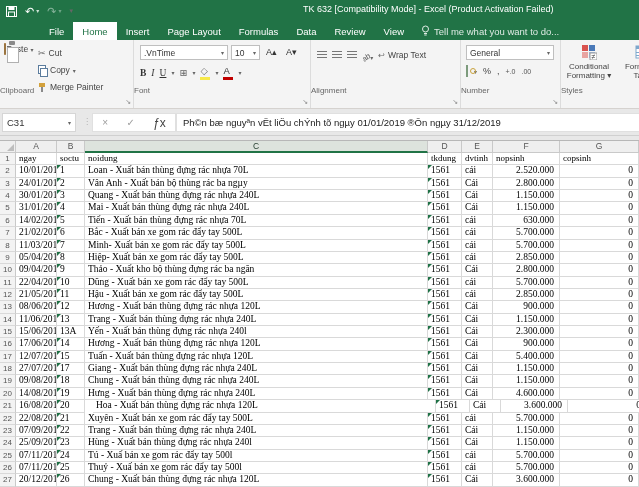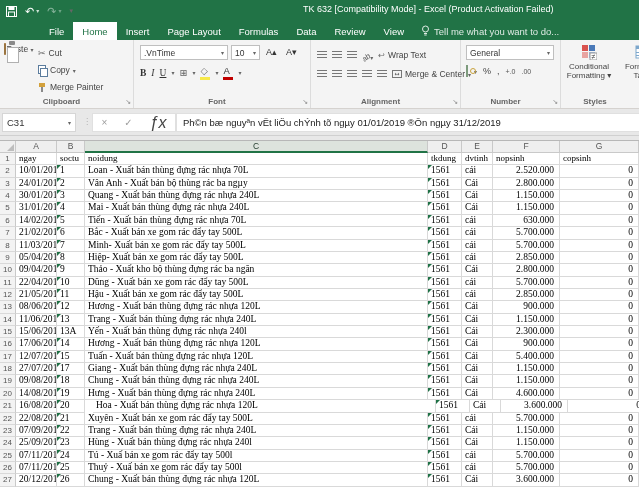--- a/index.html
+++ b/index.html
@@ -17,21 +17,21 @@
 
   
   #tabstrip { position:absolute; left:0; top:22px; width:639px; height:18px; background:#217346; display:flex; align-items:stretch;padding-left:40px; }
   .rtab { color:#fff; font-size:9.5px; padding:0 9px; display:flex; align-items:center; white-space:nowrap; }
   .rtab.active { background:#fff; color:#217346; }
   #tellme { display:flex; align-items:center; gap:4px; color:rgba(255,255,255,.85); font-size:9.5px; padding:0 8px; white-space:nowrap; }
 
   
   #ribbon { position:absolute; left:0; top:40px; width:639px; height:69px; background:#f4f4f4; border-bottom:1px solid #d5d2cf; display:flex; }
   .rgroup { position:relative; height:100%; border-right:1px solid #dcdcdc; flex:none; }
-  .rgroup-label { position:absolute; bottom:2px; left:0; right:10px; text-align:center; font-size:8px; color:#666;font-weight:bold; }
+  .rgroup-label { position:absolute; bottom:13px; left:0; right:10px; text-align:left; font-size:8px; color:#666; }
   .launcher { position:absolute; bottom:2px; right:2px; font-size:7px; color:#888; line-height:1; }
   .smallbtn { display:flex; align-items:center; gap:3px; font-size:8.5px; color:#444; height:16px; white-space:nowrap; }
   .dd { font-size:6px; color:#666; }
   .combo { background:#fff; border:1px solid #bfbfbf; height:15px; display:flex; align-items:center; font-size:8.5px; color:#333; padding:0 3px; justify-content:space-between; }
 
   
   #g-clip { width:134px; }
   #paste-btn { position:absolute; left:4px; top:4px; width:30px; height:48px; text-align:center; font-size:8.5px; color:#444; }
   .clipboard-ic { width:16px; height:20px; background:#c79a5b; border-radius:2px; margin:0 auto 2px; position:relative; border:1px solid #9a7440; }
   .clipboard-ic:before { content:""; position:absolute; left:2px; top:3px; width:10px; height:14px; background:#fff; border:1px solid #b0b0b0; }
@@ -73,21 +73,21 @@
   #g-styles { width:78px; border-right:none; }
   .bigbtn { position:absolute; top:4px; width:52px; text-align:center; font-size:8px; color:#444; line-height:1.15; }
   .cf-ic, .fat-ic { display:block; margin:0 auto 2px; }
 
   
   #fbar { position:absolute; left:0; top:109px; width:639px; height:27px; background:#e8e8e8; border-bottom:1px solid #d0d0d0; }
   #namebox { position:absolute; left:2px; top:4px; width:74px; height:19px; background:#fff; border:1px solid #d6d6d6; font-size:9.5px; color:#333; display:flex; align-items:center; justify-content:space-between; padding:0 4px; }
   #nb-dots { position:absolute; left:83px; top:8px; color:#b0b0b0; font-size:8px; }
   #fbtns { position:absolute; left:92px; top:4px; width:84px; height:19px; background:#fff; border:1px solid #e0e0e0; display:flex; align-items:center; justify-content:space-around; }
   #fbtns .fb { font-size:10px; color:#9d9d9d; line-height:1; }
-  #fbtns .fx { color:#444; font-style:italic; font-size:16px; }
+  #fbtns .fx { color:#444; font-size:12px; }
   #formula-area { position:absolute; left:176px; top:4px; right:0; height:19px; background:#fff; border:1px solid #e0e0e0; border-right:none; display:flex; align-items:center; padding-left:6px; font-size:9.5px; color:#222; white-space:nowrap; overflow:hidden; }
 
   
   #sheet-gap { position:absolute; left:0; top:136px; width:639px; height:5px; background:#e8e8e8; border-bottom:1px solid #b7b7b7; }
   #colheads { position:absolute; left:0; top:141px; width:639px; height:12px; display:flex; background:#eeeeee; }
   .colh { border-right:1px solid #c9c9c9; border-bottom:1px solid #c9c9c9; font-size:8.5px; color:#555; text-align:center; line-height:11px; flex:none; background:#efefef; }
   .colh.sel { background:#dde3dd; border-bottom:2px solid #217346; color:#1f3a2a; line-height:10px; }
   #corner { width:16px; position:relative; background:#efefef; border-right:1px solid #c9c9c9; border-bottom:1px solid #c9c9c9; flex:none; }
   #corner:after { content:""; position:absolute; right:1px; bottom:1px; border-left:7px solid transparent; border-bottom:7px solid #bdbdbd; }
   #grid { position:absolute; left:0; top:153px; width:639px; height:334px; overflow:hidden; background:#fff; }
@@ -200,32 +200,20 @@
     <div id="align-row1">
       <span class="lines"></span>
       <span class="lines"></span>
       <span class="lines"></span>
       <span><span class="ab-rot">ab</span><span class="dd uf">▾</span></span>
       <span class="smallbtn">
           <span class="uf" style="font-size:8px;color:#666;">↩</span>
           <span>Wrap Text</span>
         </span>
     </div>
-    <div id="align-row2">
-      <span class="lines"></span>
-      <span class="lines"></span>
-      <span class="lines"></span>
-      <span class="lines"></span>
-      <span class="lines"></span>
-      <span class="smallbtn">
-          <span class="merge-ic uf">↔</span>
-          <span>Merge &amp; Center</span>
-          <span class="dd uf">▾</span>
-        </span>
-    </div>
     <div class="rgroup-label">Alignment</div>
     <span class="launcher uf">↘</span>
   </div>
 
   <div class="rgroup" id="g-number">
     <div class="combo" id="num-format">
         <span>General</span>
         <span class="dd uf">▾</span>
       </div>
     <div id="num-row2">

